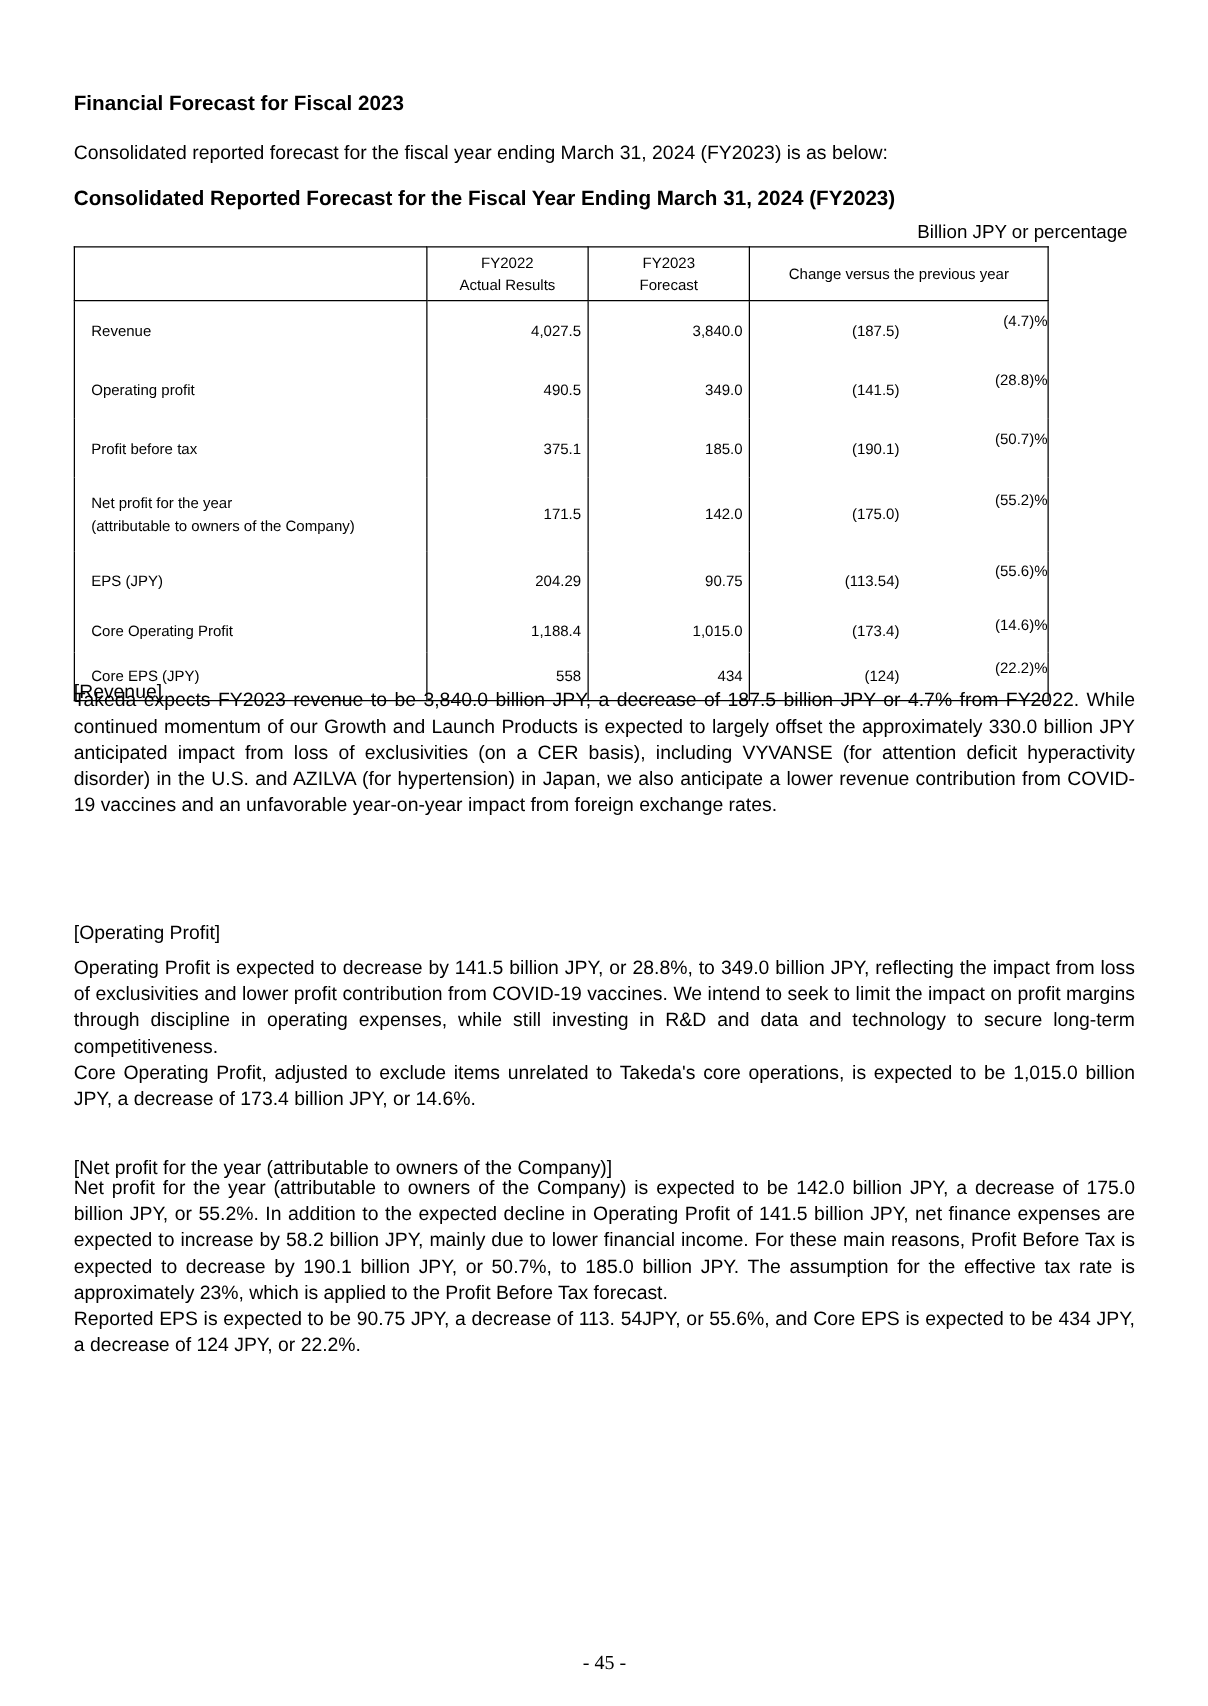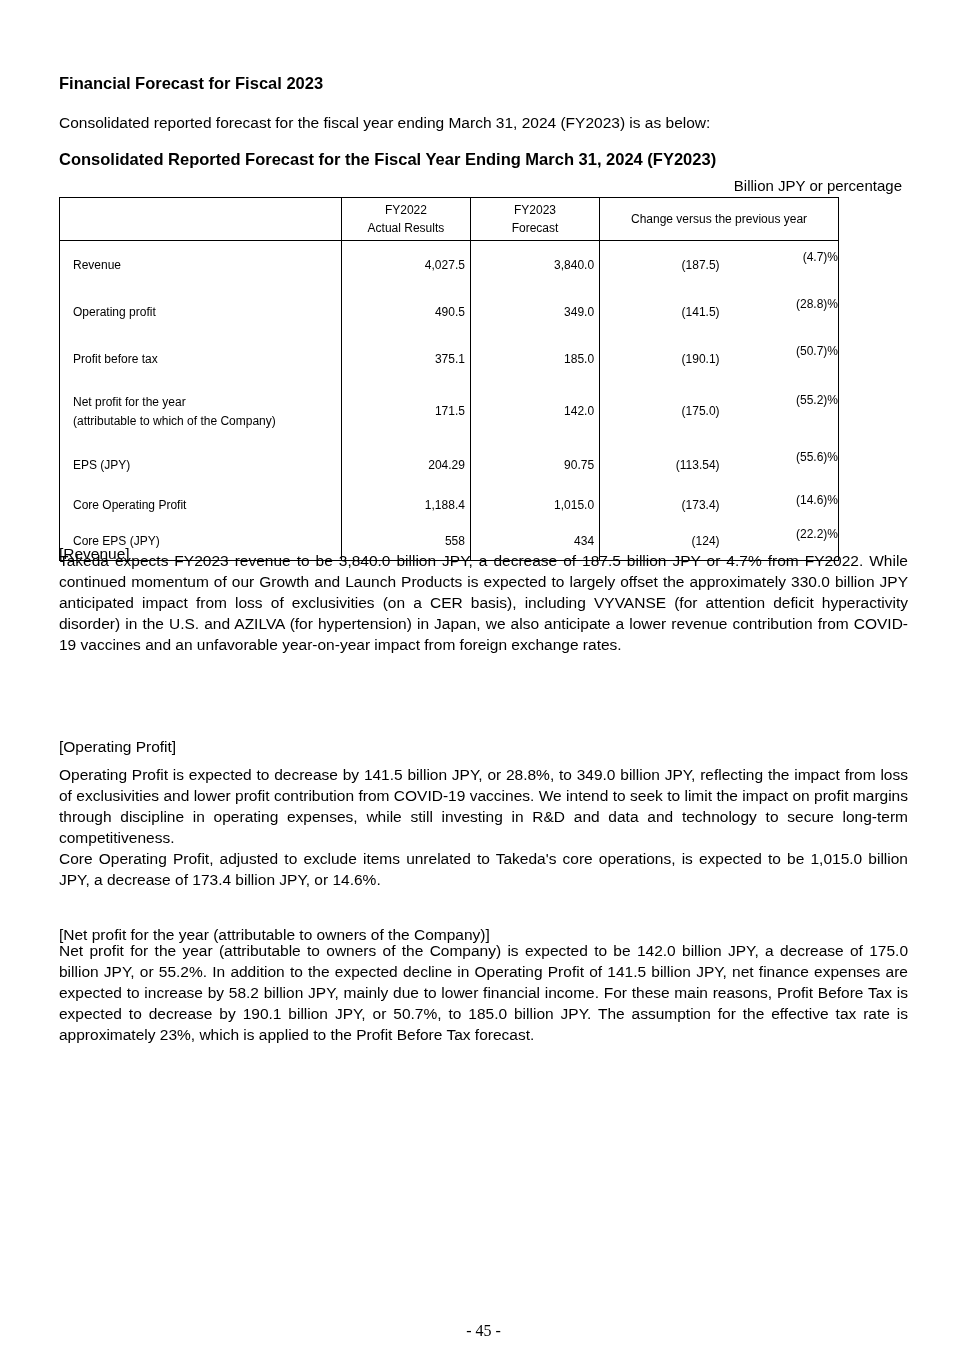--- a/index.html
+++ b/index.html
@@ -80,21 +80,21 @@
         <td class="pct">(28.8)%</td>
       </tr>
       <tr class="r">
         <td class="lab">Profit before tax</td>
         <td class="num">375.1</td>
         <td class="num">185.0</td>
         <td class="chg">(190.1)</td>
         <td class="pct">(50.7)%</td>
       </tr>
       <tr class="r tall">
-        <td class="lab"><span>Net profit for the year</span><br><span>(attributable to which of the Company)</span></td>
+        <td class="lab"><span>Net profit for the year</span><br><span>(attributable to owners of the Company)</span></td>
         <td class="num">171.5</td>
         <td class="num">142.0</td>
         <td class="chg">(175.0)</td>
         <td class="pct">(55.2)%</td>
       </tr>
       <tr class="r">
         <td class="lab">EPS (JPY)</td>
         <td class="num">204.29</td>
         <td class="num">90.75</td>
         <td class="chg">(113.54)</td>
@@ -124,16 +124,17 @@
 
   <div class="sec-head" style="top:738px">[Operating Profit]</div>
   <div class="para" style="top:764px">
     <p>Operating Profit is expected to decrease by 141.5 billion JPY, or 28.8%, to 349.0 billion JPY, reflecting the impact from loss of exclusivities and lower profit contribution from COVID-19 vaccines. We intend to seek to limit the impact on profit margins through discipline in operating expenses, while still investing in R&amp;D and data and technology to secure long-term competitiveness.</p>
     <p>Core Operating Profit, adjusted to exclude items unrelated to Takeda's core operations, is expected to be 1,015.0 billion JPY, a decrease of 173.4 billion JPY, or 14.6%.</p>
   </div>
 
   <div class="sec-head" style="top:926px">[Net profit for the year (attributable to owners of the Company)]</div>
   <div class="para" style="top:940px">
     <p>Net profit for the year (attributable to owners of the Company) is expected to be 142.0 billion JPY, a decrease of 175.0 billion JPY, or 55.2%. In addition to the expected decline in Operating Profit of 141.5 billion JPY, net finance expenses are expected to increase by 58.2 billion JPY, mainly due to lower financial income. For these main reasons, Profit Before Tax is expected to decrease by 190.1 billion JPY, or 50.7%, to 185.0 billion JPY. The assumption for the effective tax rate is approximately 23%, which is applied to the Profit Before Tax forecast.</p>
+    <p>Reported EPS is expected to be 90.75 JPY, a decrease of 113. 54JPY, or 55.6%, and Core EPS is expected to be 434 JPY, a decrease of 124 JPY, or 22.2%.</p>
   </div>
 
   <div class="footer">- 45 -</div>
 </div>
 
 </body></html>

